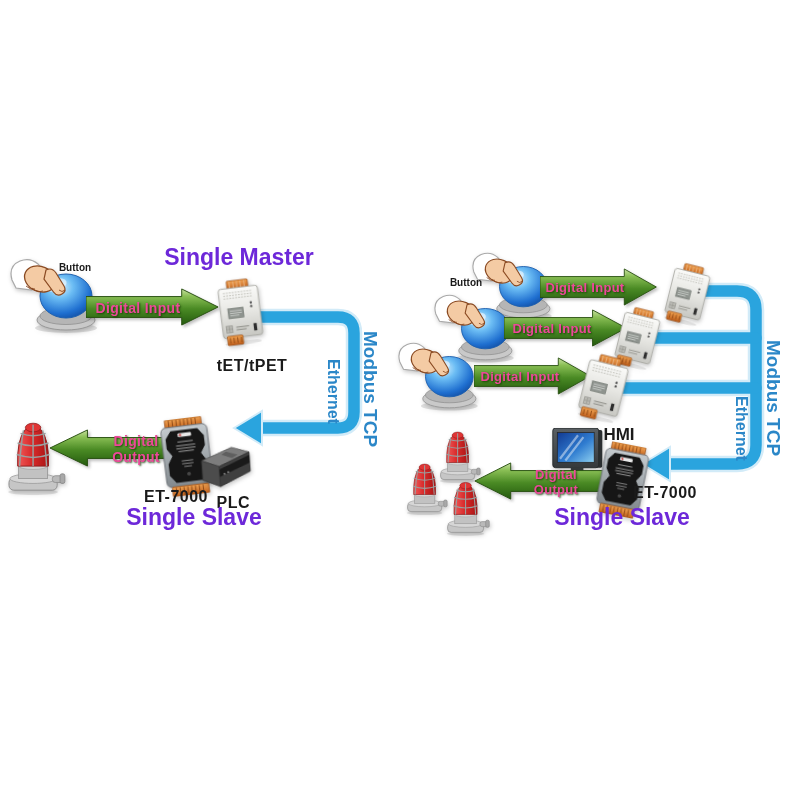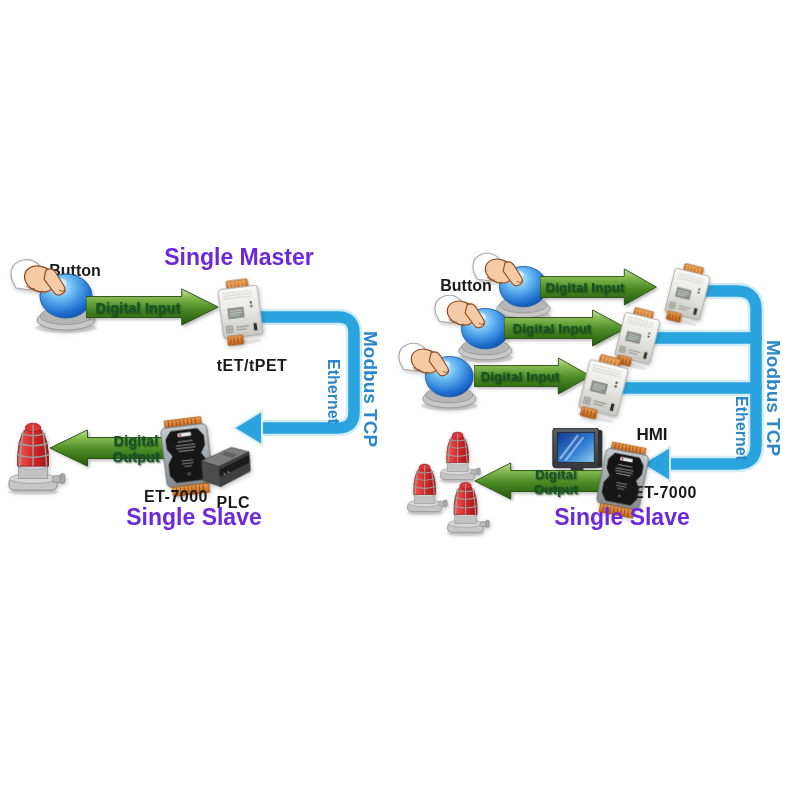--- a/index.html
+++ b/index.html
@@ -1,22 +1,22 @@
 <!DOCTYPE html>
 <html><head>
 <meta charset="utf-8">
 <style>
   html,body{margin:0;padding:0;background:#fff;}
   .stage{position:relative;width:800px;height:800px;background:#fff;overflow:hidden;
          font-family:"Liberation Sans",sans-serif;}
   .title{position:absolute;color:#6d28d9;font-weight:bold;font-size:23px;text-align:center;
          letter-spacing:0px;line-height:1.1;}
-  .lbl{position:absolute;color:#1a1a1a;font-weight:bold;font-size:16px;text-align:center;line-height:1.1;}
+  .lbl{position:absolute;color:#1a1a1a;font-weight:bold;font-size:10px;text-align:center;line-height:1.1;}
   .lbl-sm{font-size:16px;letter-spacing:0.5px;}
-  .arrow-text{position:absolute;color:#14532d;font-weight:bold;font-size:14px;text-align:center;
+  .arrow-text{position:absolute;color:#ec4899;font-weight:bold;font-size:14px;text-align:center;
               display:flex;align-items:center;justify-content:center;
               text-shadow:1px 1px 2px rgba(20,60,0,0.85);letter-spacing:0.3px;}
   .arrow-text.sm{font-size:13px;}
   .vlabel{position:absolute;writing-mode:vertical-rl;font-weight:bold;color:#2b87c8;
           text-align:center;line-height:1;display:flex;align-items:center;justify-content:center;}
   .v-big{font-size:19px;}
   .v-sm{font-size:16px;}
   svg.ga{position:absolute;filter:drop-shadow(2px 2px 1.5px rgba(70,70,70,0.35));}
   svg.dev{position:absolute;filter:drop-shadow(1px 2px 2px rgba(0,0,0,0.22));}
   svg.blue-layer{position:absolute;left:0;top:0;}
@@ -242,21 +242,21 @@
   <svg class="dev" style="left:580px;top:355px;width:46px;height:66px;transform:rotate(14deg);">
     <use href="#sym-io"></use>
   </svg>
 
   <div class="vlabel v-big" style="left:759px;top:331px;width:28px;height:134px;">Modbus TCP</div>
   <div class="vlabel v-sm" style="left:729px;top:392px;width:24px;height:72px;">Ethernet</div>
 
   <svg class="dev" style="left:551px;top:428px;width:54px;height:47px;">
     <use href="#sym-hmi"></use>
   </svg>
-  <div class="lbl" style="left:596px;top:426px;width:46px;font-size:17px;padding-left:33px;">HMI</div>
+  <div class="lbl" style="left:596px;top:426px;width:46px;font-size:17px;">HMI</div>
 
   <svg class="dev" style="left:437px;top:427px;width:44px;height:56px;">
     <use href="#sym-beacon"></use>
   </svg>
   <svg class="dev" style="left:404px;top:459px;width:44px;height:56px;">
     <use href="#sym-beacon"></use>
   </svg>
   <svg class="dev" style="left:444px;top:477px;width:46px;height:59px;">
     <use href="#sym-beacon"></use>
   </svg>

